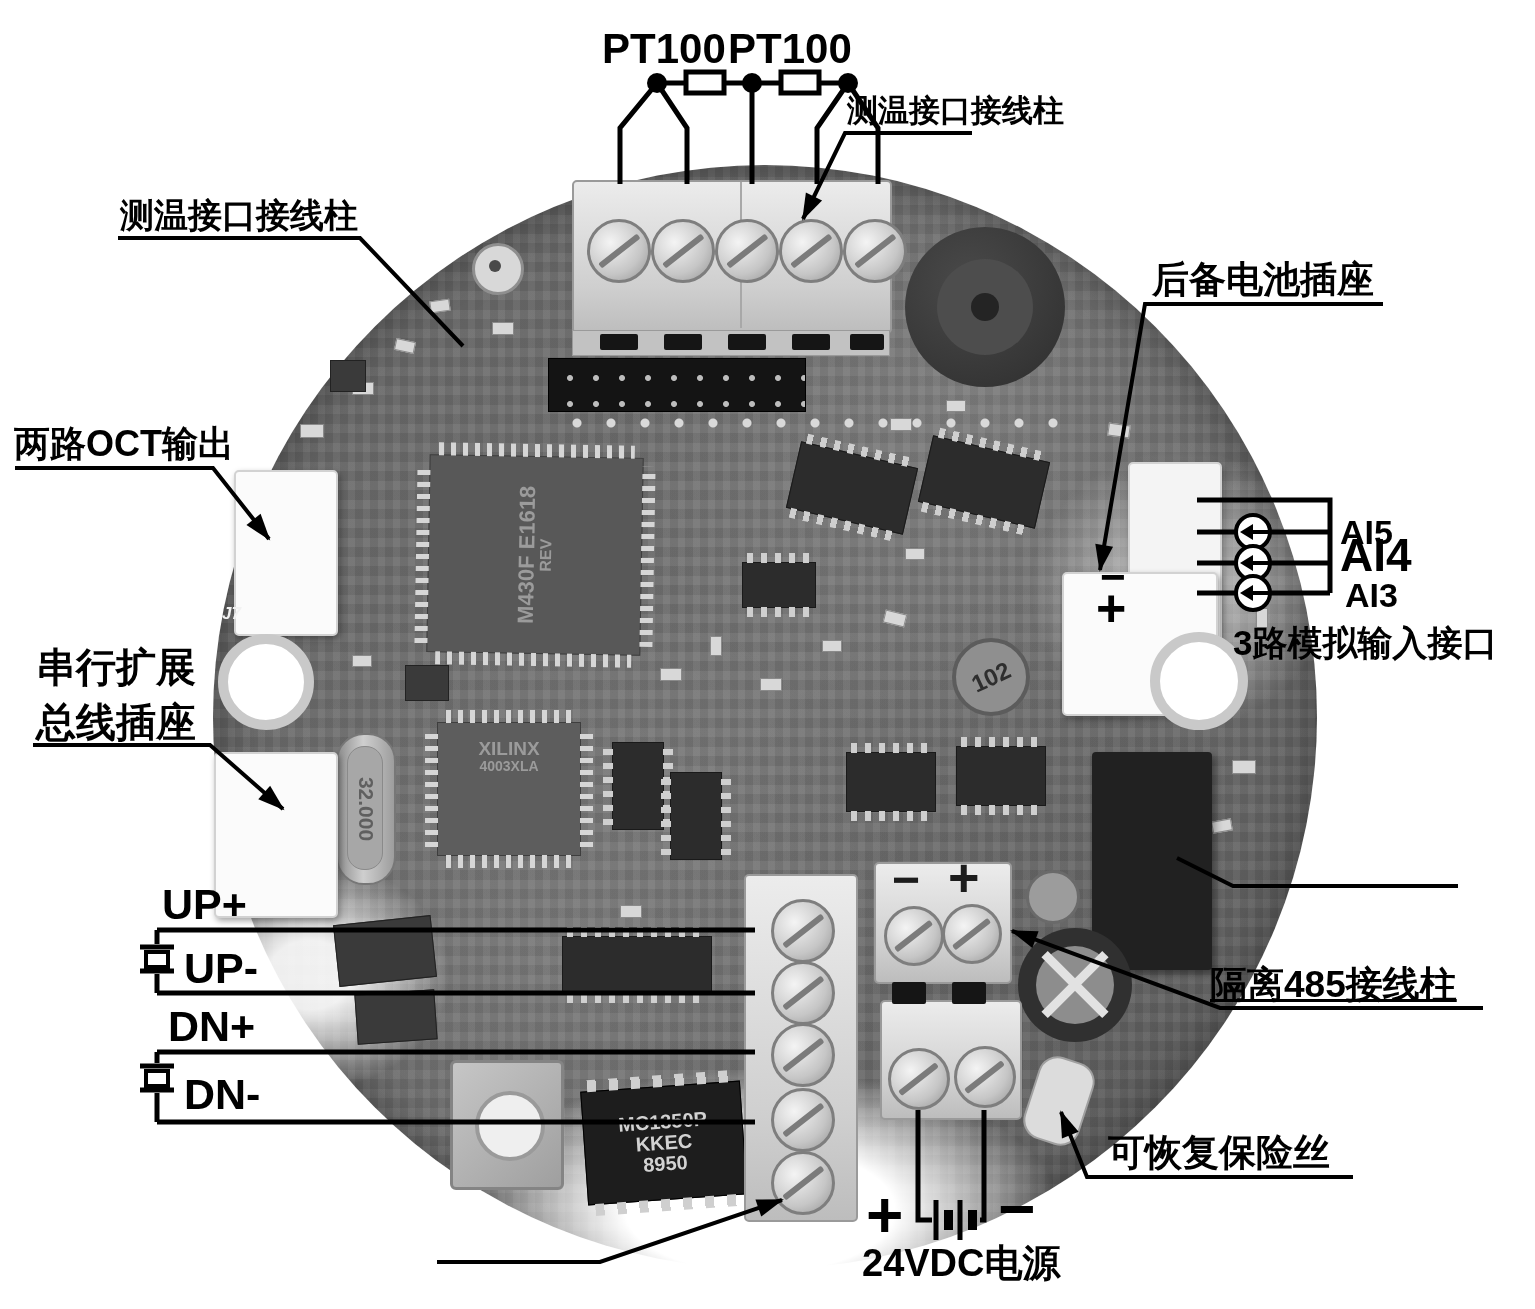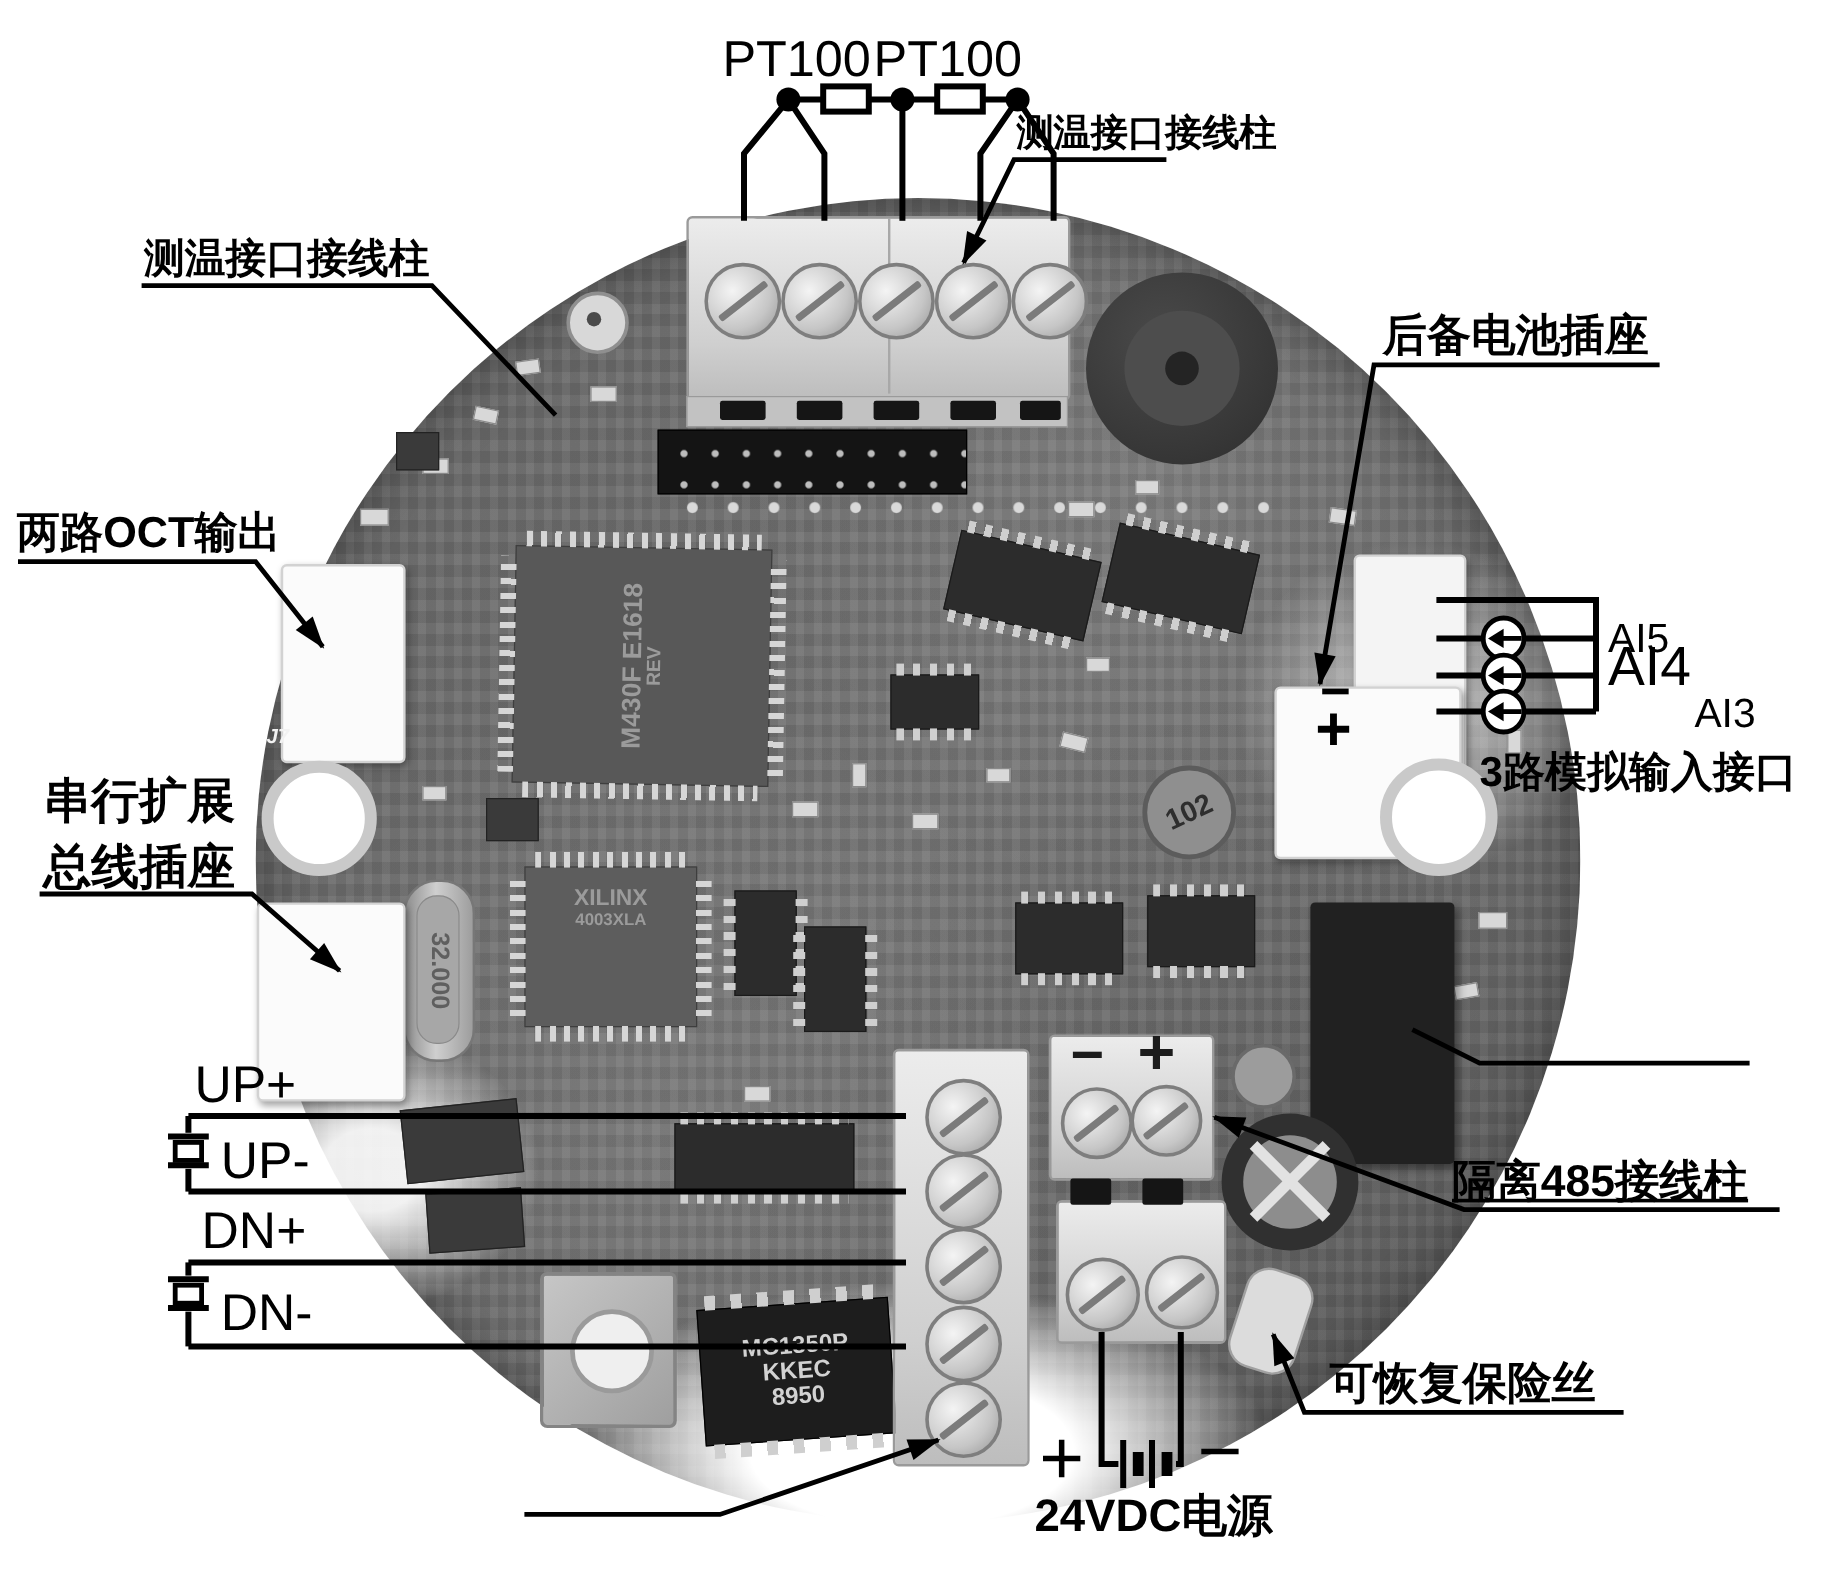--- a/index.html
+++ b/index.html
@@ -42,21 +42,21 @@
   .soicv::before{left:-10px}.soicv::after{right:-10px}
   .conn{position:absolute;background:#fbfbfb;border:2px solid #d2d2d2;border-radius:5px;
         box-shadow:2px 3px 6px rgba(0,0,0,.35);}
   .notch{position:absolute;border-radius:50%;background:#fff;border:10px solid #c9c9c9;}
   .smd{position:absolute;background:#d8d8d8;border:1px solid #8a8a8a;}
   .smdd{position:absolute;background:#3a3a3a;border:1px solid #222;}
   .chiptext{position:absolute;color:#9b9b9b;font-weight:700;line-height:1.05;
             white-space:nowrap;text-align:center;}
   
   .lbl{position:absolute;color:#000;font-weight:600;white-space:nowrap;}
-  .en{font-weight:400;}
+  .en{font-weight:700;}
   svg#ann{position:absolute;left:0;top:0;pointer-events:none;}
 </style>
 </head>
 <body>
 
 <div id="stage">
 
   <div id="board"></div>
 
   <div class="glare" style="left:460px;top:1070px;width:600px;height:280px;
@@ -305,21 +305,21 @@
   <div class="lbl en" style="left:602px;top:25px;font-size:42px;">PT100</div>
   <div class="lbl en" style="left:728px;top:25px;font-size:42px;">PT100</div>
   <div class="lbl" style="left:847px;top:90px;font-size:31px;">测温接口接线柱</div>
   <div class="lbl" style="left:120px;top:193px;font-size:34px;">测温接口接线柱</div>
   <div class="lbl" style="left:1152px;top:255px;font-size:37px;">后备电池插座</div>
   <div class="lbl" style="left:14px;top:420px;font-size:36px;">两路OCT输出</div>
   <div class="lbl" style="left:36px;top:640px;font-size:40px;">串行扩展</div>
   <div class="lbl" style="left:36px;top:695px;font-size:40px;">总线插座</div>
   <div class="lbl en" style="left:1340px;top:513px;font-size:34px;">AI5</div>
   <div class="lbl en" style="left:1340px;top:528px;font-size:46px;">AI4</div>
-  <div class="lbl en" style="left:1412px;top:576px;font-size:34px;">AI3</div>
+  <div class="lbl en" style="left:1345px;top:576px;font-size:34px;">AI3</div>
   <div class="lbl" style="left:1233px;top:620px;font-size:35px;">3路模拟输入接口</div>
   <div class="lbl en" style="left:162px;top:880px;font-size:43px;">UP+</div>
   <div class="lbl en" style="left:184px;top:944px;font-size:43px;">UP-</div>
   <div class="lbl en" style="left:168px;top:1002px;font-size:43px;">DN+</div>
   <div class="lbl en" style="left:184px;top:1070px;font-size:43px;">DN-</div>
   <div class="lbl" style="left:1210px;top:960px;font-size:37px;text-decoration:underline;">隔离485接线柱</div>
   <div class="lbl" style="left:1108px;top:1128px;font-size:37px;">可恢复保险丝</div>
   <div class="lbl en" style="left:866px;top:1178px;font-size:64px;">+</div>
   <div class="lbl en" style="left:998px;top:1172px;font-size:64px;">−</div>
   <div class="lbl" style="left:862px;top:1238px;font-size:38px;">24VDC电源</div>

